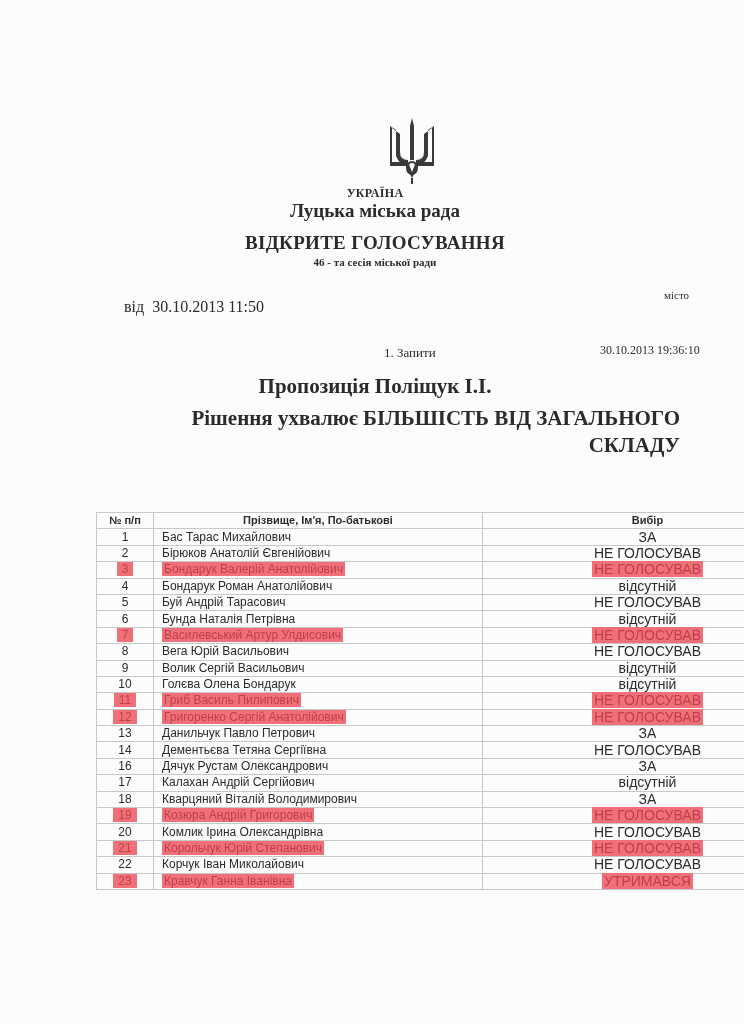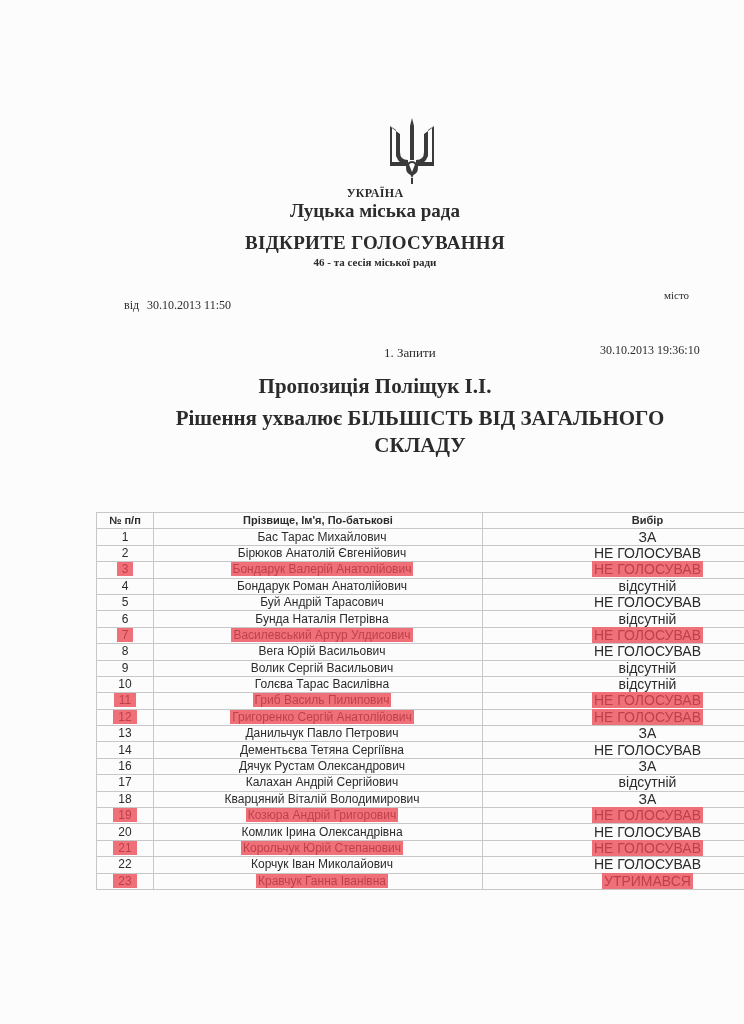--- a/index.html
+++ b/index.html
@@ -5,31 +5,31 @@
   html,body{margin:0;padding:0;}
   body{width:744px;height:1024px;background:#fdfdfd;position:relative;overflow:hidden;font-family:"Liberation Serif",serif;color:#2b2b2b;}
   .page{position:absolute;left:0;top:0;width:744px;height:1024px;background:#fcfcfc;}
   .emblem{position:absolute;left:386px;top:116px;width:52px;height:70px;}
   .center{position:absolute;left:3px;width:744px;text-align:center;}
   .ukraine{top:186px;font-size:12px;font-weight:bold;letter-spacing:.3px;}
   .council{top:200px;font-size:19px;font-weight:bold;}
   .vote-title{top:232px;font-size:19px;font-weight:bold;letter-spacing:.3px;}
   .session{top:256px;font-size:11px;font-weight:bold;}
   .city{position:absolute;left:664px;top:289px;font-size:11px;}
-  .date-from{position:absolute;left:124px;top:298px;font-size:12px;}
+  .date-from{position:absolute;left:124px;top:298px;font-size:16px;}
   .date-from span{margin-right:8px;}
   .timestamp{position:absolute;left:600px;top:343px;font-size:12px;}
   .agenda{position:absolute;left:384px;top:345px;font-size:13px;}
   .proposal{top:374px;font-size:21px;font-weight:bold;}
-  .decision{position:absolute;left:160px;top:405px;width:520px;text-align:center;font-size:21px;font-weight:bold;line-height:27px;}
+  .decision{position:absolute;left:160px;top:405px;width:520px;text-align:right;font-size:21px;font-weight:bold;line-height:27px;}
   table.votes{position:absolute;left:96px;top:512px;width:717px;border-collapse:collapse;font-family:"Liberation Sans",sans-serif;font-size:12px;}
   table.votes th,table.votes td{border:1px solid #c8c8c8;height:15.4px;padding:0;line-height:15px;}
   table.votes th{font-weight:bold;font-size:11px;text-align:center;}
   .c-num{width:56px;text-align:center;}
-  .c-name{width:320px;text-align:center;padding-left:8px !important;}
+  .c-name{width:320px;text-align:left;padding-left:8px !important;}
   .c-choice{text-align:center;font-size:14px;}
   .hl{background:#f0707a;color:#c0404a;padding:0 2px;}
   td.c-num .hl{padding:0 5px;}
 </style>
 </head>
 <body>
 
 <div class="page">
 
   <svg class="emblem" viewBox="0 0 52 70">
@@ -105,21 +105,21 @@
           <td class="c-name"><span>Вега Юрій Васильович</span></td>
           <td class="c-choice"><span>НЕ ГОЛОСУВАВ</span></td>
         </tr>
         <tr>
           <td class="c-num"><span>9</span></td>
           <td class="c-name"><span>Волик Сергій Васильович</span></td>
           <td class="c-choice"><span>відсутній</span></td>
         </tr>
         <tr>
           <td class="c-num"><span>10</span></td>
-          <td class="c-name"><span>Голєва Тарас Василівна</span></td>
+          <td class="c-name"><span>Голєва Олена Бондарук</span></td>
           <td class="c-choice"><span>відсутній</span></td>
         </tr>
         <tr>
           <td class="c-num"><span class="hl">11</span></td>
           <td class="c-name"><span class="hl">Гриб Василь Пилипович</span></td>
           <td class="c-choice"><span class="hl">НЕ ГОЛОСУВАВ</span></td>
         </tr>
         <tr>
           <td class="c-num"><span class="hl">12</span></td>
           <td class="c-name"><span class="hl">Григоренко Сергій Анатолійович</span></td>

